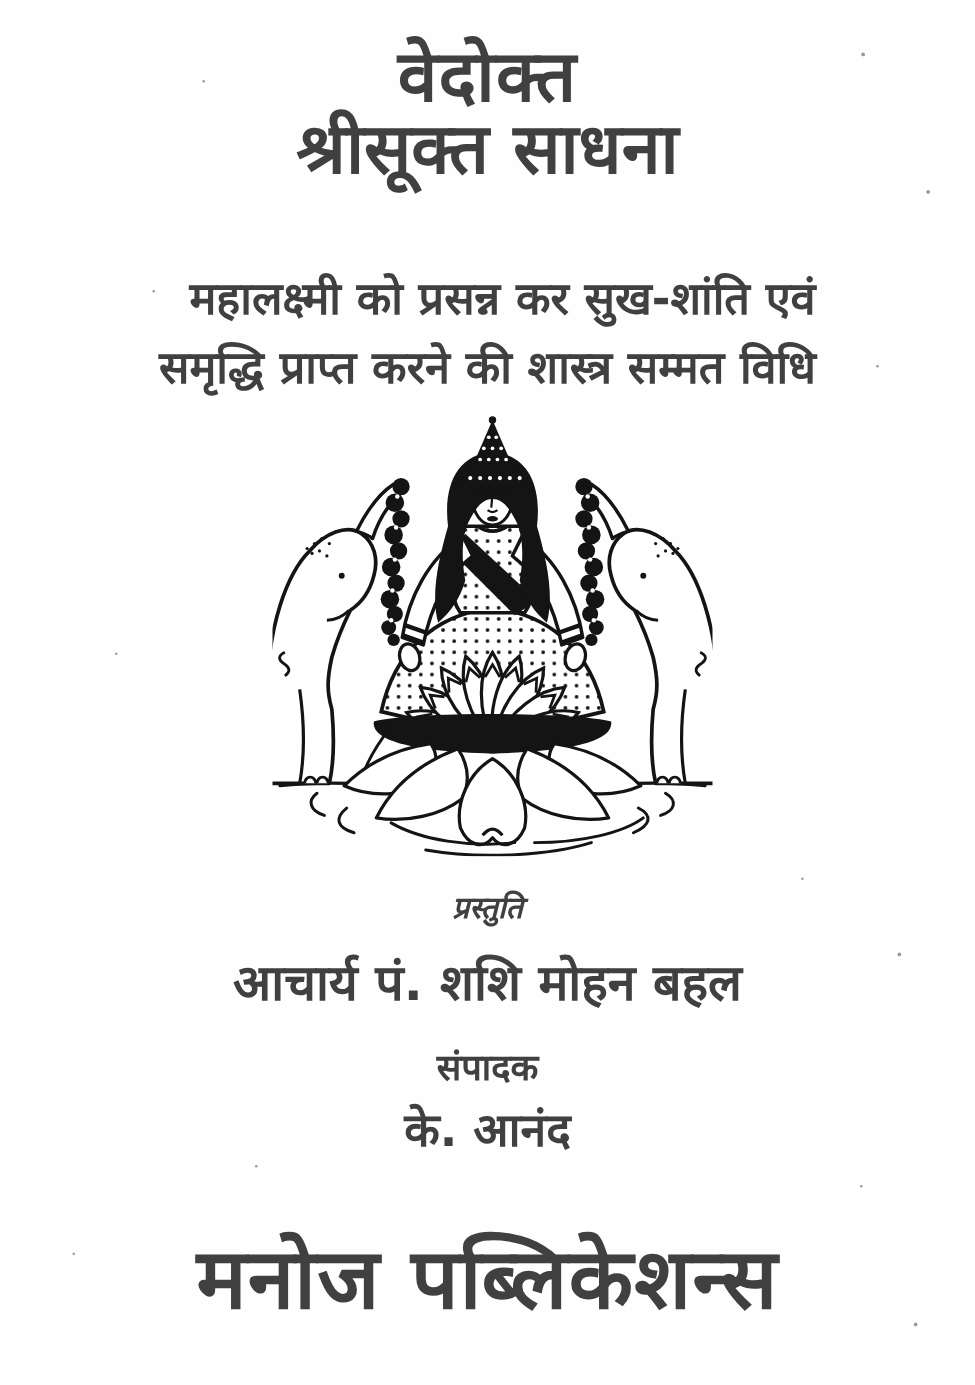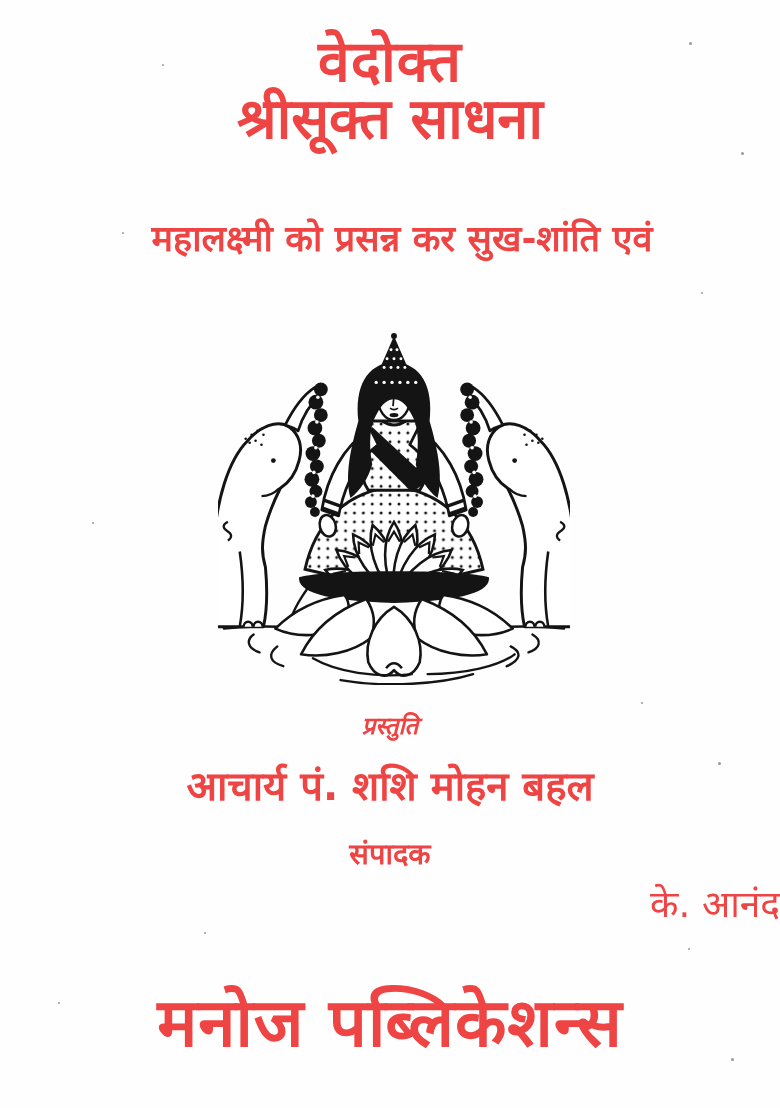--- a/index.html
+++ b/index.html
@@ -2,47 +2,48 @@
 <html><head>
 <meta charset="utf-8">
 <style>
   html,body{margin:0;padding:0;background:#ffffff;}
   .page{
     position:relative;
     width:780px;height:1108px;
     background:#fefefe;
     overflow:hidden;
     font-family:"DejaVu Sans","Liberation Sans",sans-serif;
-    color:#ef4444;
+    color:#404040;
   }
   .ctr{position:absolute;left:0;width:780px;text-align:center;white-space:nowrap;}
   .supertitle{top:20px;font-size:57px;font-weight:800;letter-spacing:1px;}
   .main-title{top:78px;font-size:56px;font-weight:800;letter-spacing:0px;margin:0;}
   .tagline{font-size:36px;font-weight:600;}
   .tag1{top:213px;margin-left:12px;}
   .tag2{top:268px;}
   .illus{position:absolute;top:331px;left:calc(50% - 172px);width:352px;height:354px;}
   .illus svg{width:352px;height:354px;display:block;}
   .presenter-label{top:708px;font-size:24px;font-style:italic;font-weight:600;}
   .presenter-name{top:757px;font-size:40px;font-weight:800;}
   .editor-label{top:833px;font-size:29px;font-weight:600;}
-  .editor-name{top:877px;font-size:37px;font-weight:400;text-align:right;}
+  .editor-name{top:877px;font-size:37px;font-weight:700;}
   .publisher{top:974px;font-size:67px;font-weight:800;letter-spacing:1px;}
   .speck{position:absolute;border-radius:50%;background:#9a9a94;}
 </style>
 </head>
 <body>
 
 <div class="page">
 
   <div class="ctr supertitle">वेदोक्त</div>
 
   <h1 class="ctr main-title">श्रीसूक्त साधना</h1>
 
   <div class="ctr tagline tag1">महालक्ष्मी को प्रसन्न कर सुख-शांति एवं</div>
+  <div class="ctr tagline tag2">समृद्धि प्राप्त करने की शास्त्र सम्मत विधि</div>
 
   <div class="illus">
     <svg viewBox="0 0 356 356" xmlns="http://www.w3.org/2000/svg">
       <defs>
         <pattern id="dotp" width="9" height="9" patternUnits="userSpaceOnUse">
           <rect width="9" height="9" fill="#ffffff"></rect>
           <circle cx="3" cy="3" r="1.5" fill="#141414"></circle>
         </pattern>
         <g id="flank">
 

